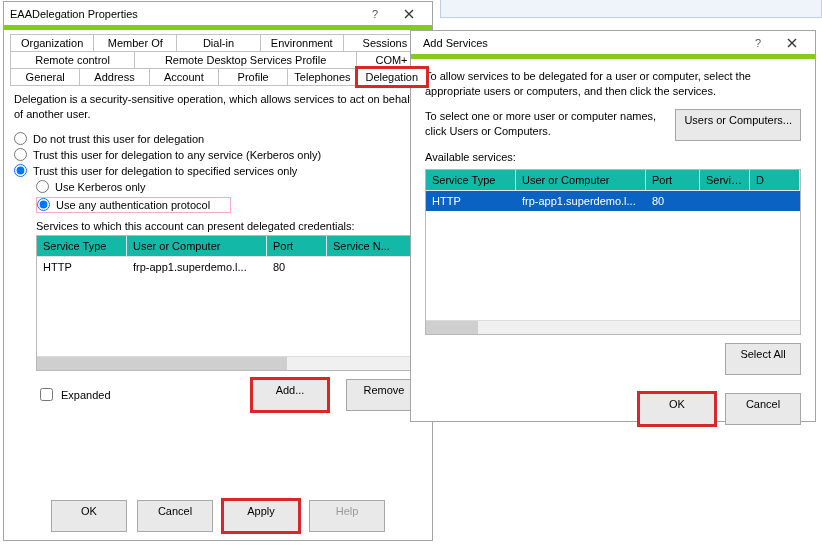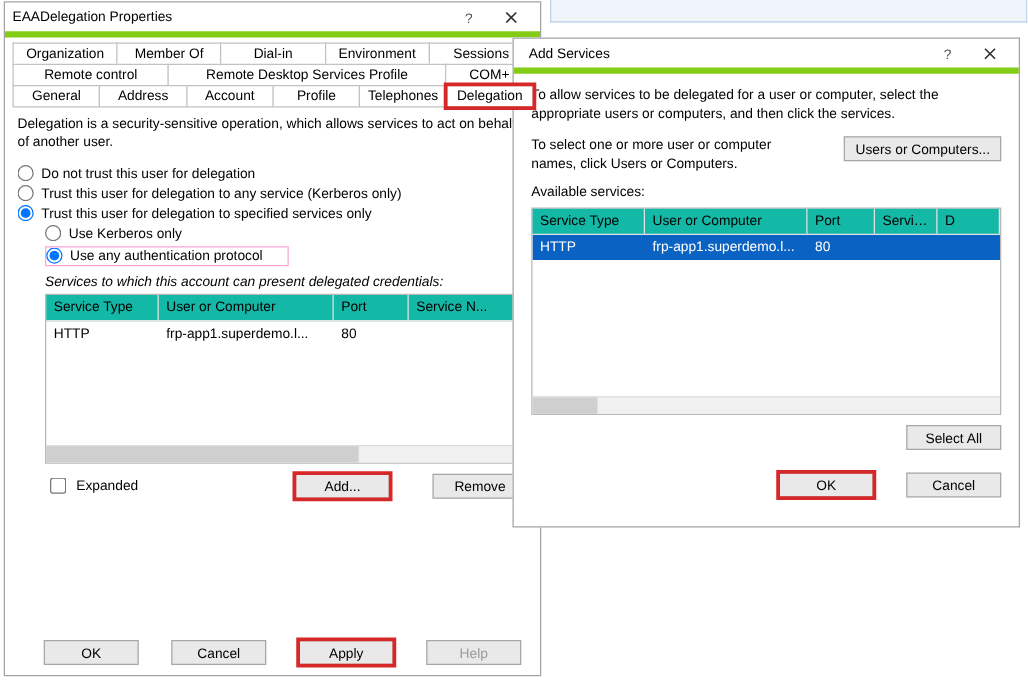--- a/index.html
+++ b/index.html
@@ -21,37 +21,37 @@
   .hilite { outline: 3px solid #d62828; outline-offset: -1px; }
 
   .panel { margin: 6px 10px 0 10px; }
   .intro { margin: 6px 0 10px 0; line-height: 1.35; }
 
   .radiorow { display: flex; align-items: flex-end; margin: 3px 0; }
   .radiorow.indent { margin-left: 22px; }
   .radiorow input { margin: 0 6px 0 0; }
   .sub-hilite { display: inline-block; border: 1px solid #f9a8d4; padding: 0 20px 1px 0; margin: 1px 0; }
 
-  .caption { margin: 6px 0 3px 22px; font-style: italic; }
+  .caption { margin: 6px 0 3px 22px; }
 
   .listview { margin: 2px 0 4px 22px; border: 1px solid #b8b8b8; height: 136px; display: flex; flex-direction: column; }
   .lv-head, .lv-row { display: flex; }
   .lv-head { background: #14b8a6; border-bottom: 1px solid #e2e2e2; }
   .lv-cell { padding: 4px 6px; overflow: hidden; white-space: nowrap; text-overflow: ellipsis; }
   .lv-head .lv-cell { border-right: 1px solid #e2e2e2; }
   .c0 { width: 90px; } .c1 { width: 140px; } .c2 { width: 60px; } .c3 { flex: 1; }
   .lv-body { flex: 1; overflow: hidden; }
   .lv-scroll { height: 14px; background: #f0f0f0; border-top: 1px solid #dcdcdc; position: relative; }
   .lv-scroll .thumb { position: absolute; left: 0; top: 0; height: 100%; width: 65%; background: #cfcfcf; }
 
   .underline { display: flex; align-items: center; margin: 8px 0 0 22px; gap: 18px; }
   .chkrow { display: flex; align-items: center; gap: 5px; }
   .spacer { flex: 1; }
 
-  .btn { min-width: 76px; height: 20px; border: 1px solid #a7a7a7; background: #e9e9e9; text-align: center; line-height: 20px; padding: 0 8px; display: inline-block; margin-left: 16px; }
+  .btn { min-width: 76px; height: 32px; border: 1px solid #a7a7a7; background: #e9e9e9; text-align: center; line-height: 20px; padding: 0 8px; display: inline-block; }
   .btn.disabled { color: #9a9a9a; }
   .btnrow { position: absolute; left: 0; right: 0; bottom: 8px; display: flex; gap: 10px; justify-content: center; padding: 0 14px; }
 
   
   .dlg-right { left: 410px; top: 30px; width: 406px; height: 392px; }
   .dlg-right .body { padding: 10px 14px 0 14px; }
   .desc { line-height: 1.35; margin-bottom: 10px; }
   .twoCol { display: flex; align-items: flex-start; gap: 8px; }
   .twoCol .txt { flex: 1; line-height: 1.35; }
 

